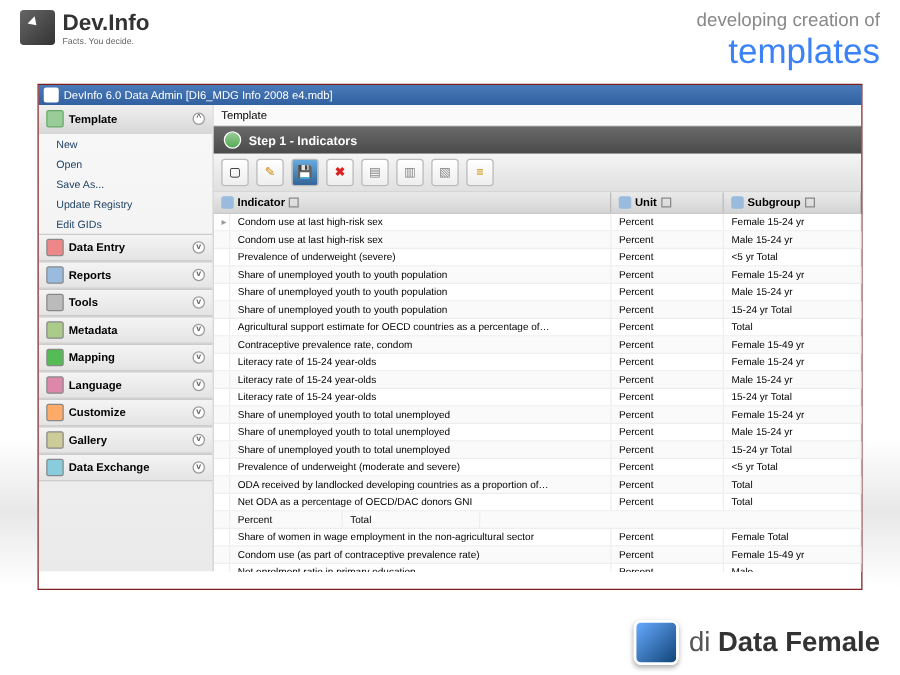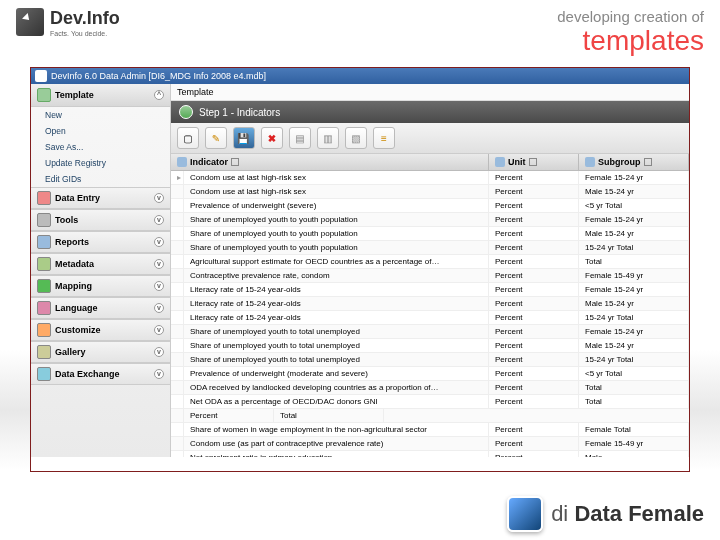--- a/index.html
+++ b/index.html
@@ -5,37 +5,37 @@
 *{margin:0;padding:0;box-sizing:border-box;font-family:Arial,sans-serif}
 body{width:720px;height:540px;background:#fff;position:relative;overflow:hidden}
 .header{display:flex;align-items:flex-start;padding:8px 16px 4px}
 .logo-area{display:flex;align-items:flex-start;gap:6px}
 .logo-icon{width:28px;height:28px;background:linear-gradient(135deg,#666,#333);border-radius:3px;position:relative}
 .logo-icon::before{content:"";position:absolute;top:6px;left:8px;width:0;height:0;border-left:6px solid #fff;border-top:4px solid transparent;border-bottom:4px solid transparent;transform:rotate(45deg)}
 .logo-text{font-size:18px;font-weight:bold;color:#333}
 .logo-sub{font-size:7px;color:#666;margin-top:1px}
 .header-right{margin-left:auto;text-align:right}
 .streamlined{font-size:15px;color:#888}
-.templates{font-size:28px;color:#ef4444;font-weight:normal}
+.templates{font-size:28px;color:#3b82f6;font-weight:normal}
 .app-frame{margin:6px 30px 0 30px;border:1px solid #7f1d1d;background:#fff;height:405px;overflow:hidden;font-size:9px}
 .titlebar{background:linear-gradient(#4a7ab8,#3060a0);color:#fff;padding:2px 4px;display:flex;align-items:center;gap:4px;font-size:9px}
 .titlebar-icon{width:12px;height:12px;background:#fff;border-radius:2px}
 .menubar{background:linear-gradient(#f8f8f8,#e8e8e8);padding:2px 4px;display:flex;gap:10px;font-size:9px;border-bottom:1px solid #ccc}
 .menubar span{cursor:pointer}
 .body-area{display:flex;height:calc(100% - 30px)}
 .sidebar{width:140px;background:linear-gradient(#f8f8f8,#eaeaea);border-right:1px solid #ccc;overflow:auto}
 .side-header{background:linear-gradient(#f0f0f0,#d8d8d8);padding:4px 6px;font-weight:bold;font-size:9px;border-bottom:1px solid #ccc;display:flex;align-items:center;gap:4px;justify-content:space-between}
 .side-header .ic{width:14px;height:14px;background:#9c9;border:1px solid #6a6;border-radius:2px}
 .side-link{padding:3px 8px 3px 14px;color:#246;font-size:8.5px;cursor:pointer}
 .side-section{background:linear-gradient(#f4f4f4,#e4e4e4);border-top:1px solid #ccc;border-bottom:1px solid #ccc;padding:3px 6px;font-size:9px;font-weight:bold;display:flex;align-items:center;gap:4px;justify-content:space-between}
 .side-section .ic{width:14px;height:14px;border:1px solid #888;border-radius:2px}
 .chev{width:10px;height:10px;border:1px solid #999;border-radius:50%;font-size:7px;text-align:center;line-height:8px;color:#666;background:#fff}
 .main{flex:1;display:flex;flex-direction:column}
 .crumb{padding:3px 6px;font-size:9px;border-bottom:1px solid #ddd;background:#fafafa}
-.step-band{background:linear-gradient(#6a6a6a,#4a4a4a);color:#fff;padding:4px 8px;font-size:10px;font-weight:normal;display:flex;align-items:center;gap:6px}
+.step-band{background:linear-gradient(#6a6a6a,#4a4a4a);color:#fff;padding:4px 8px;font-size:10px;font-weight:bold;display:flex;align-items:flex-end;gap:6px}
 .step-band .round{width:14px;height:14px;background:linear-gradient(#9c9,#5a5);border-radius:50%;border:1px solid #fff}
 .toolbar{background:linear-gradient(#f4f4f4,#e0e0e0);padding:4px 6px;display:flex;gap:6px;border-bottom:1px solid #ccc}
 .tbtn{width:22px;height:22px;border:1px solid #bbb;border-radius:3px;background:linear-gradient(#fff,#eee);display:flex;align-items:center;justify-content:center;font-size:10px}
 .tbtn.pencil{color:#c80}
 .tbtn.save{background:linear-gradient(#6ad,#369);color:#fff}
 .tbtn.x{color:#d22;font-weight:bold}
 .tbtn.doc{color:#888}
 .tbtn.db{color:#c80}
 .col-head{background:linear-gradient(#eaeaea,#d4d4d4);display:flex;font-size:9px;font-weight:bold;border-bottom:1px solid #bbb}
 .ch{padding:3px 6px;border-right:1px solid #bbb;display:flex;align-items:center;gap:3px}
@@ -96,25 +96,25 @@
       <div class="side-link">Open</div>
       <div class="side-link">Save As...</div>
       <div class="side-link">Update Registry</div>
       <div class="side-link">Edit GIDs</div>
       <div id="sections">
           <div class="side-section">
             <span style="display:flex;gap:4px;align-items:center"><span class="ic" style="background:#e88"></span>Data Entry</span>
             <span class="chev">v</span>
           </div>
           <div class="side-section">
+            <span style="display:flex;gap:4px;align-items:center"><span class="ic" style="background:#9bd"></span>Reports</span>
+            <span class="chev">v</span>
+          </div>
+          <div class="side-section">
             <span style="display:flex;gap:4px;align-items:center"><span class="ic" style="background:#bbb"></span>Tools</span>
-            <span class="chev">v</span>
-          </div>
-          <div class="side-section">
-            <span style="display:flex;gap:4px;align-items:center"><span class="ic" style="background:#9bd"></span>Reports</span>
             <span class="chev">v</span>
           </div>
           <div class="side-section">
             <span style="display:flex;gap:4px;align-items:center"><span class="ic" style="background:#ac8"></span>Metadata</span>
             <span class="chev">v</span>
           </div>
           <div class="side-section">
             <span style="display:flex;gap:4px;align-items:center"><span class="ic" style="background:#5b5"></span>Mapping</span>
             <span class="chev">v</span>
           </div>

